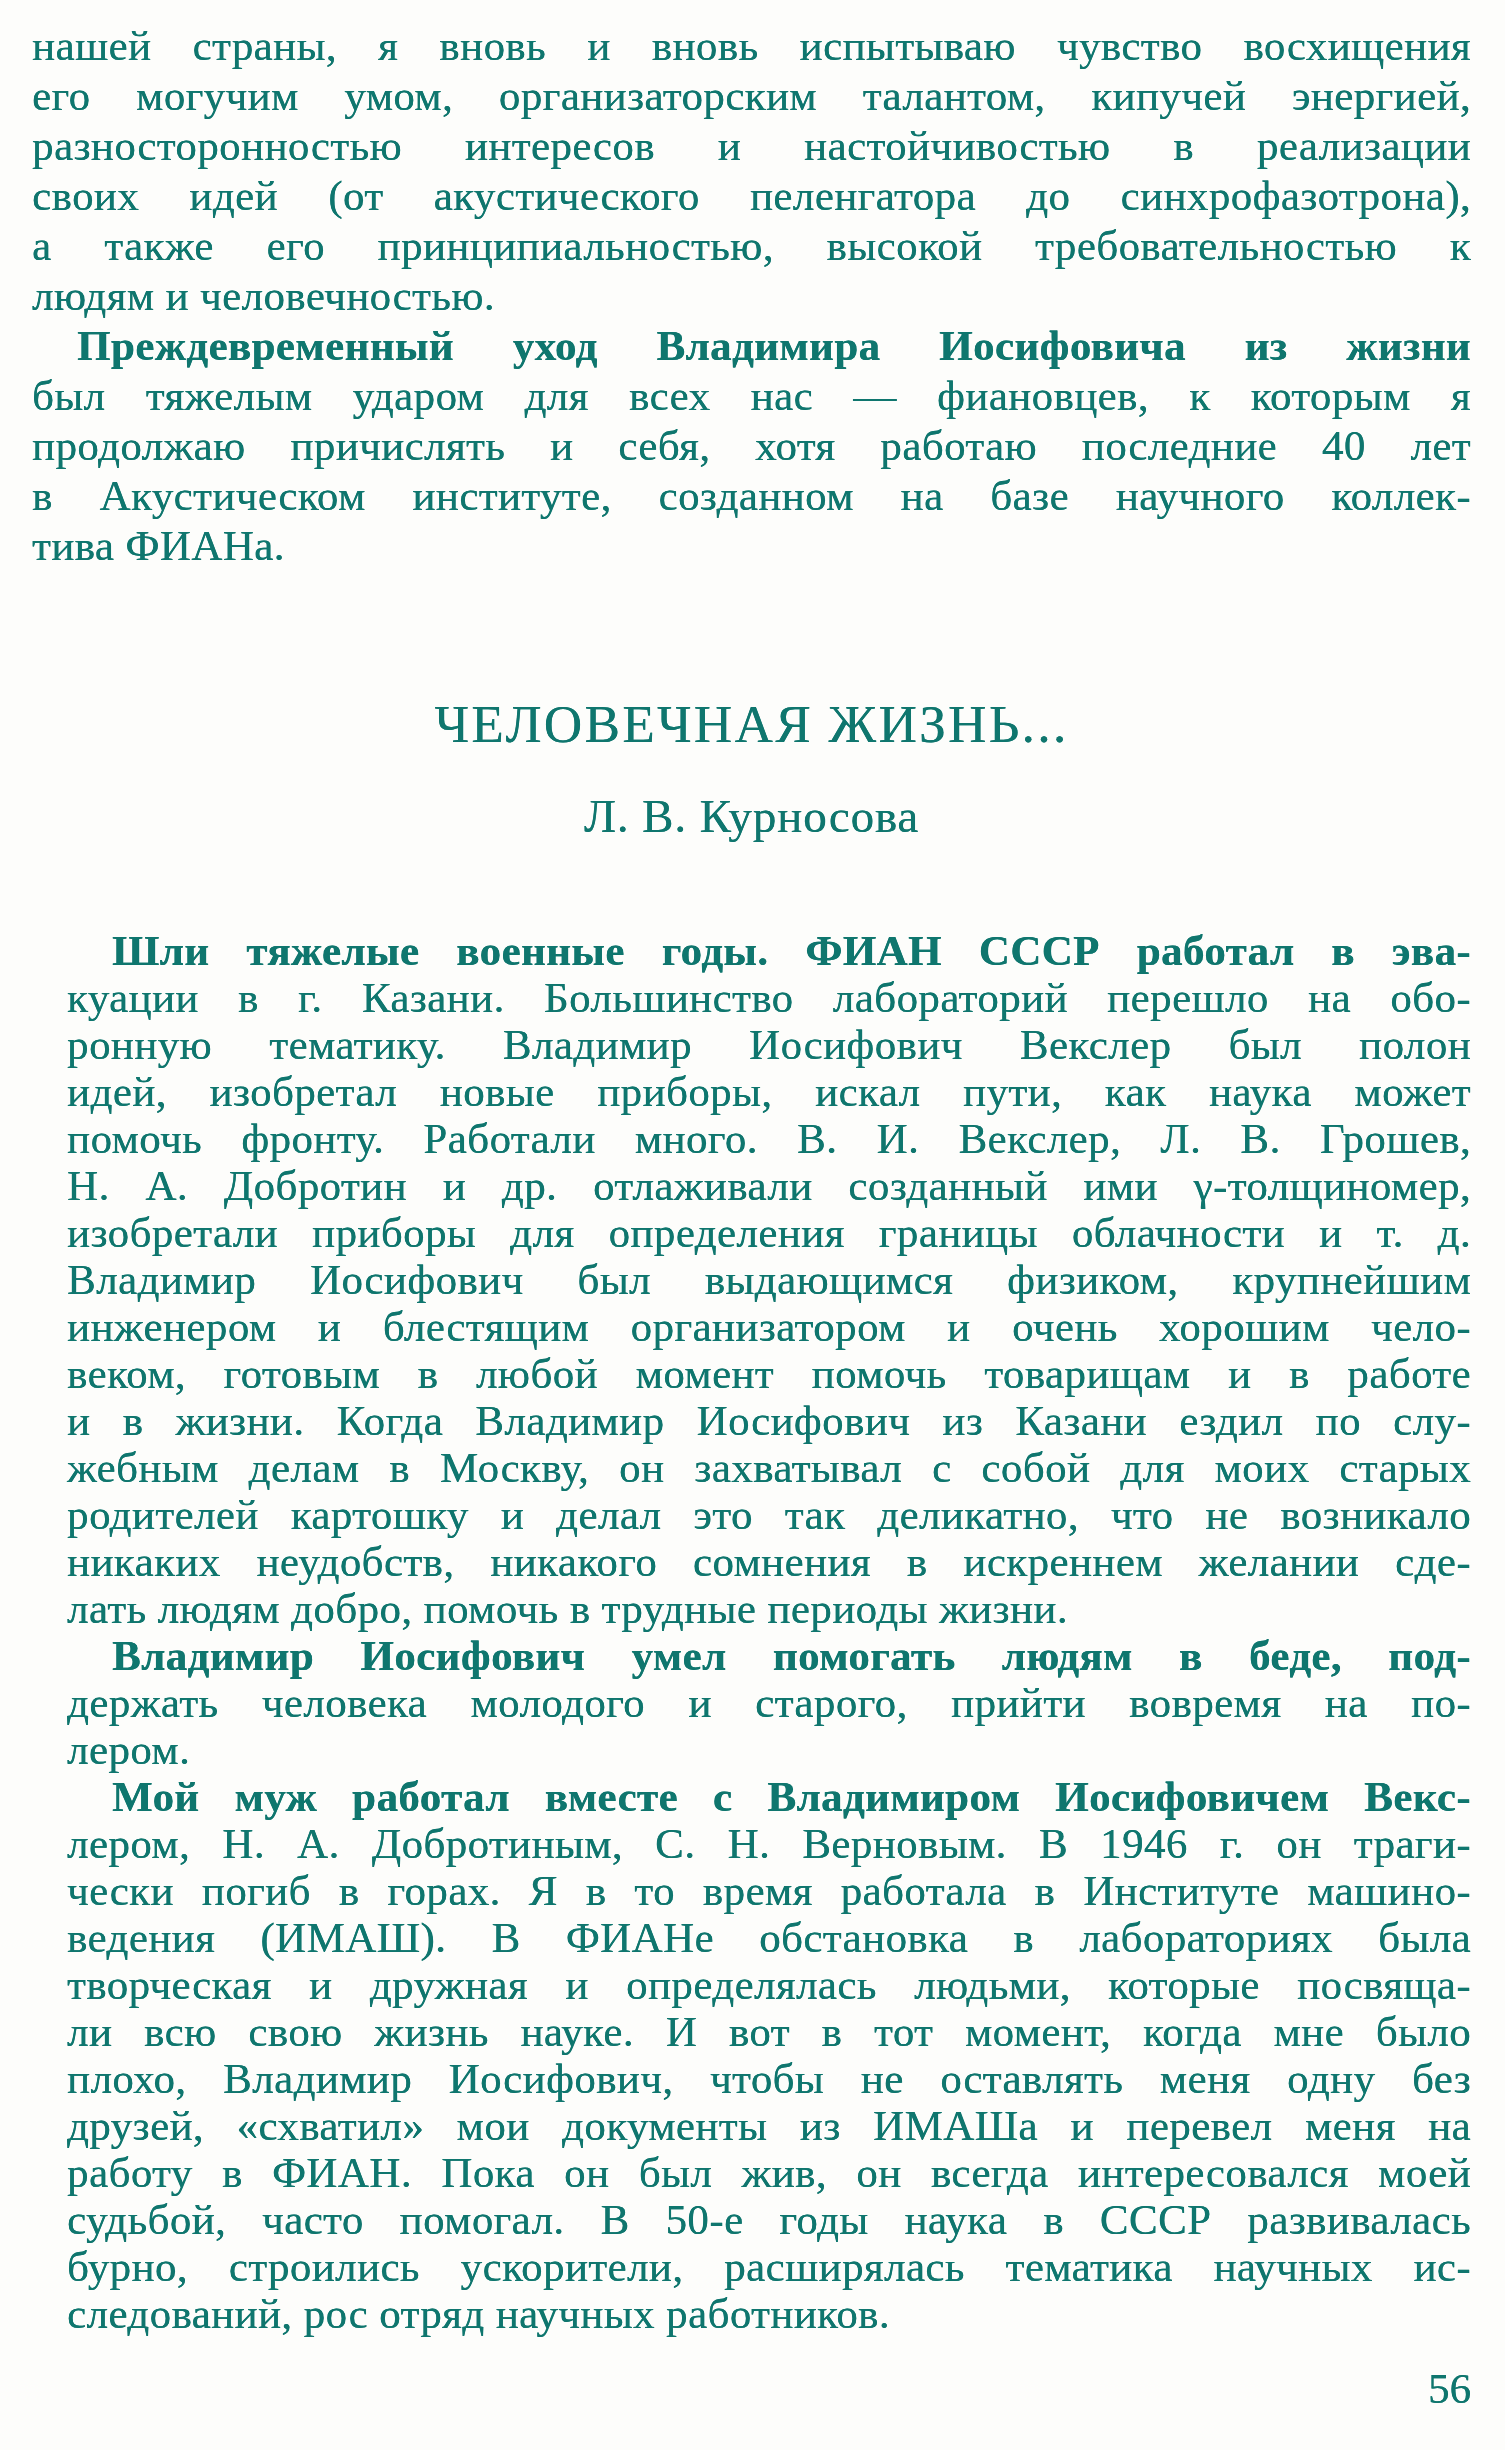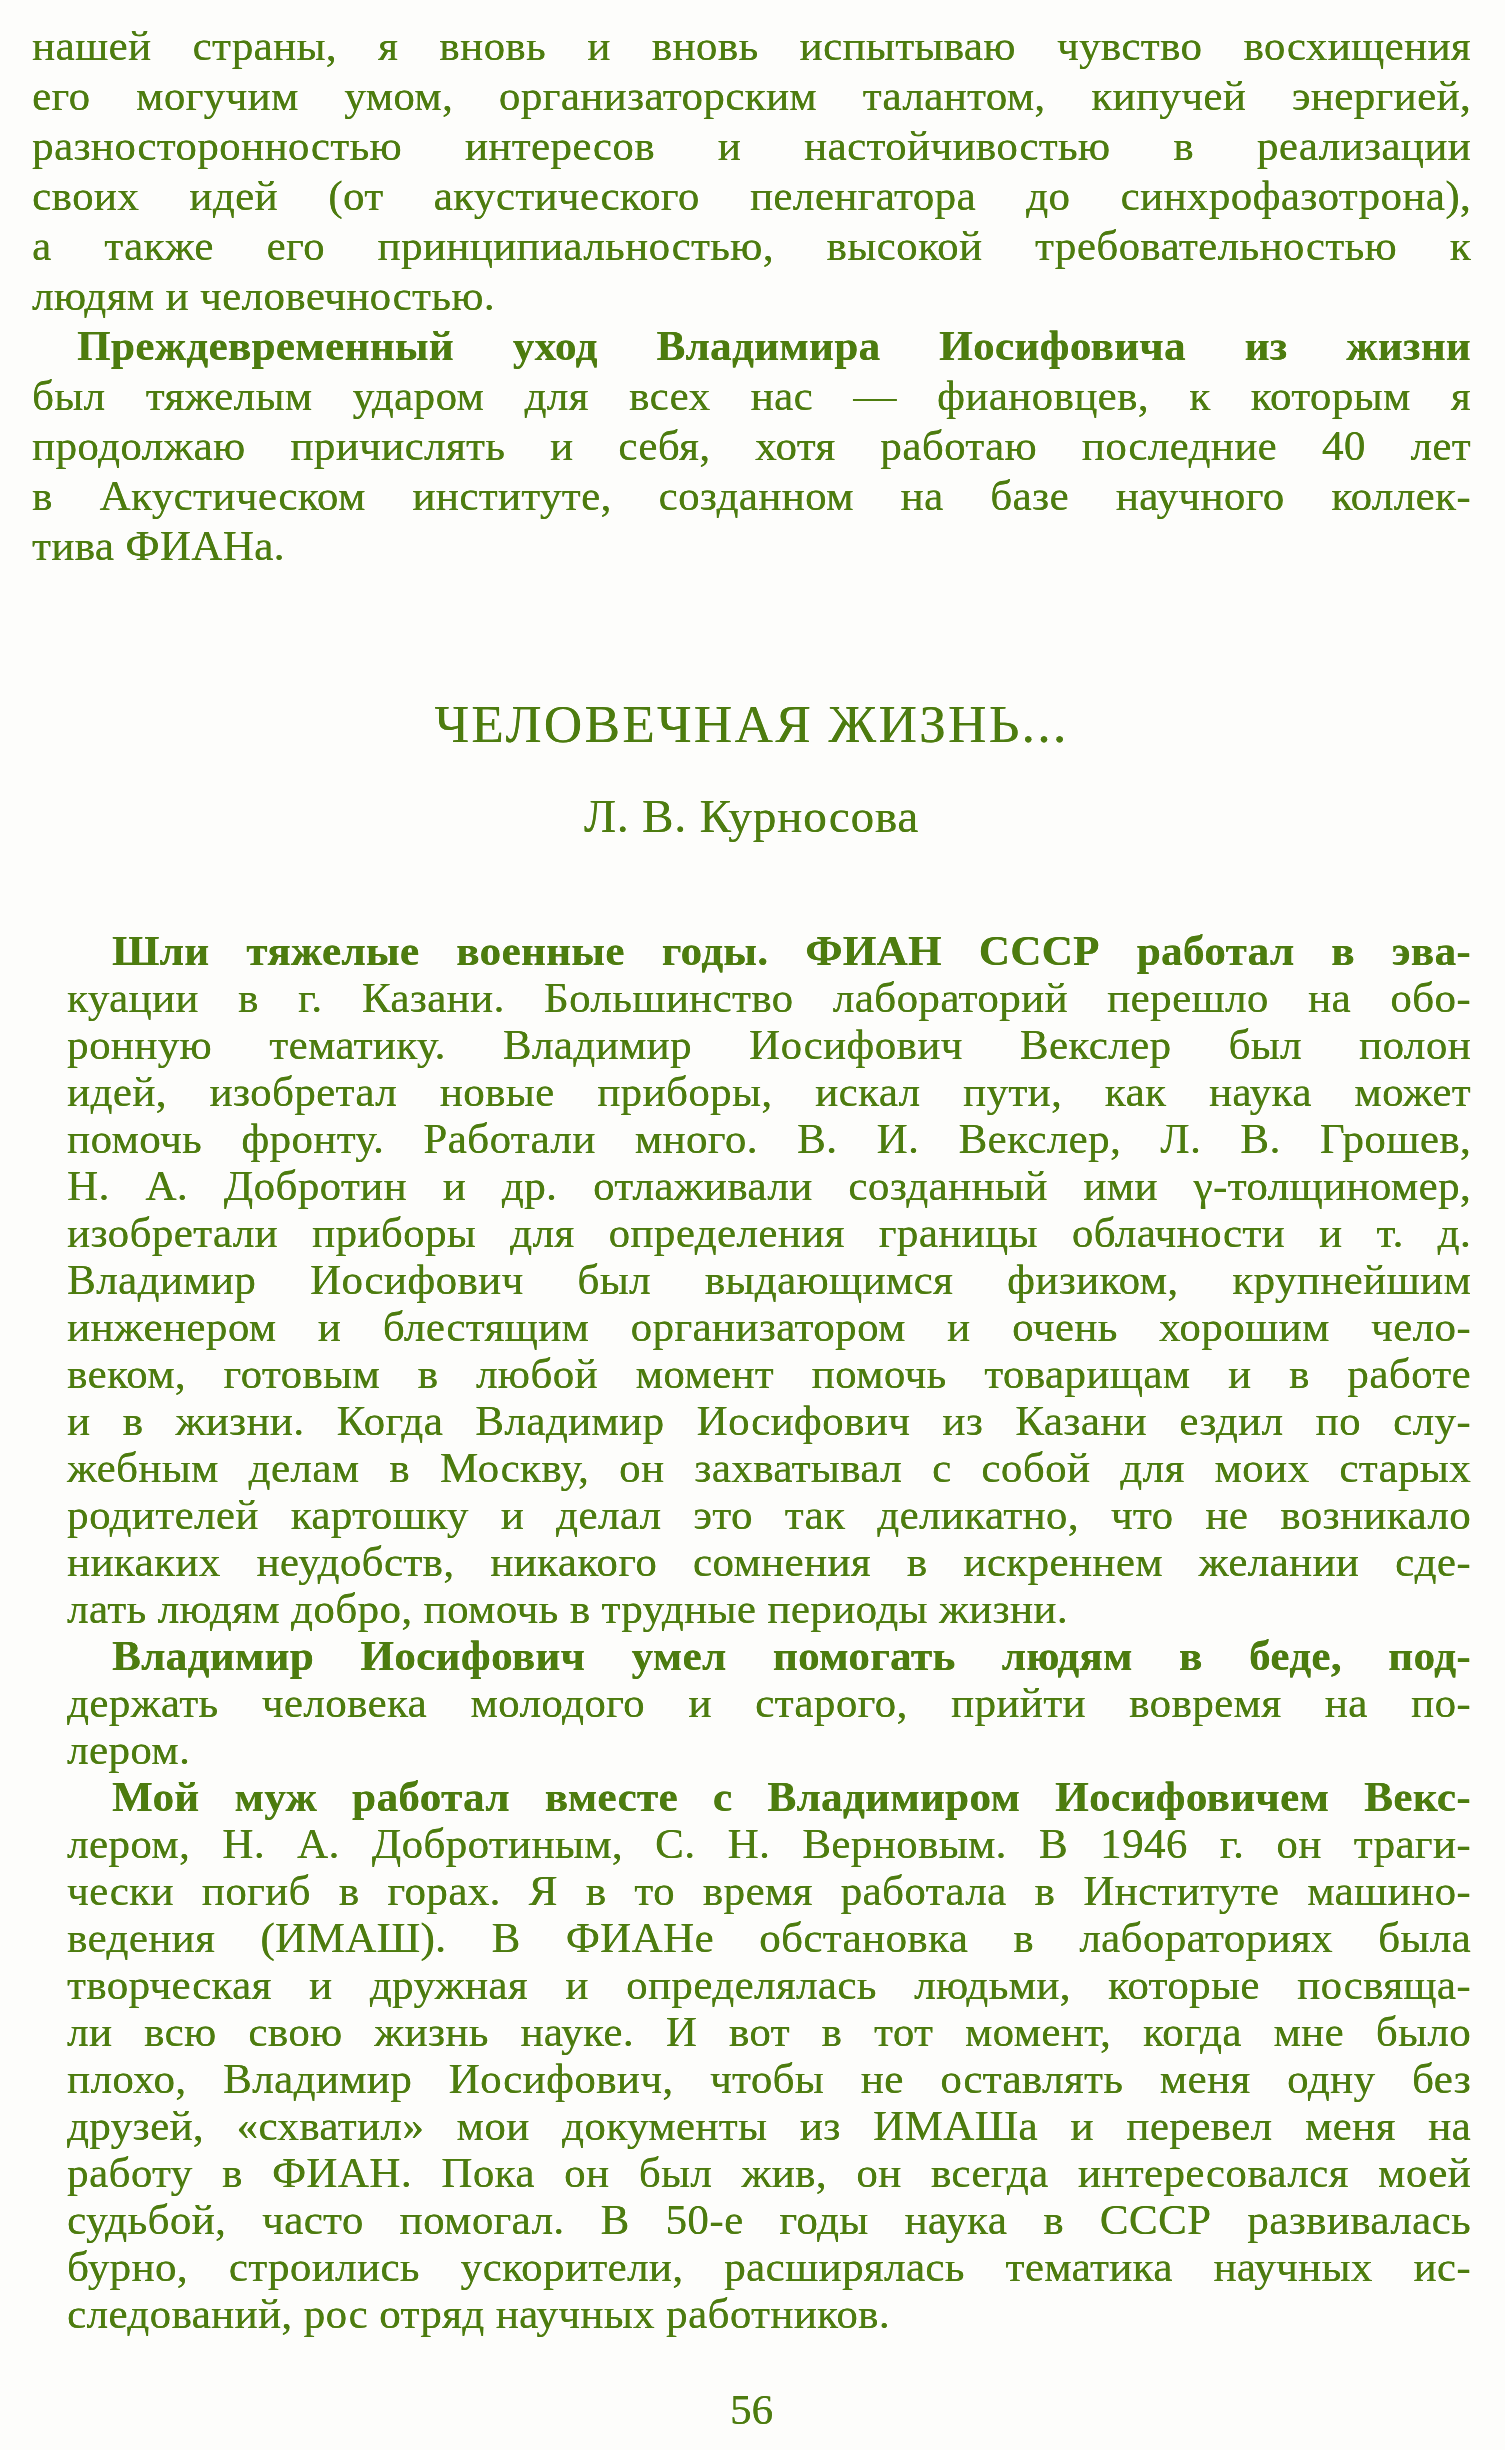--- a/index.html
+++ b/index.html
@@ -6,21 +6,21 @@
     margin: 0;
     padding: 0;
     background: #ffffff;
   }
   .page {
     position: relative;
     width: 1505px;
     height: 2450px;
     margin: 0 auto;
     background: #fdfdfb;
-    color: #4d7c0f;
+    color: #0f766e;
     font-family: "Liberation Serif", "DejaVu Serif", serif;
     box-sizing: border-box;
     padding: 21px 34px 0 32px;
     overflow: hidden;
     text-shadow: 0.3px 0 0 currentColor; 
   }
   .line {
     font-size: 43px;
     text-align: justify;
     text-align-last: justify;
@@ -41,24 +41,24 @@
   }
   .author {
     margin-top: 36px;
     font-size: 47px;
     line-height: 55px;
     text-align: center;
     letter-spacing: 0.9px;
   }
   .membody { margin-top: 83px; }
   .pagenum {
-    margin-top: 49px;
+    margin-top: 28px;
     font-size: 43px;
     line-height: 47px;
-    text-align: center;
+    text-align: right;
   }
 </style>
 </head>
 <body>
 
 <div class="page">
 
   <section class="intro">
       <div class="para">
         <div class="line">нашей страны, я вновь и вновь испытываю чувство восхищения</div>

